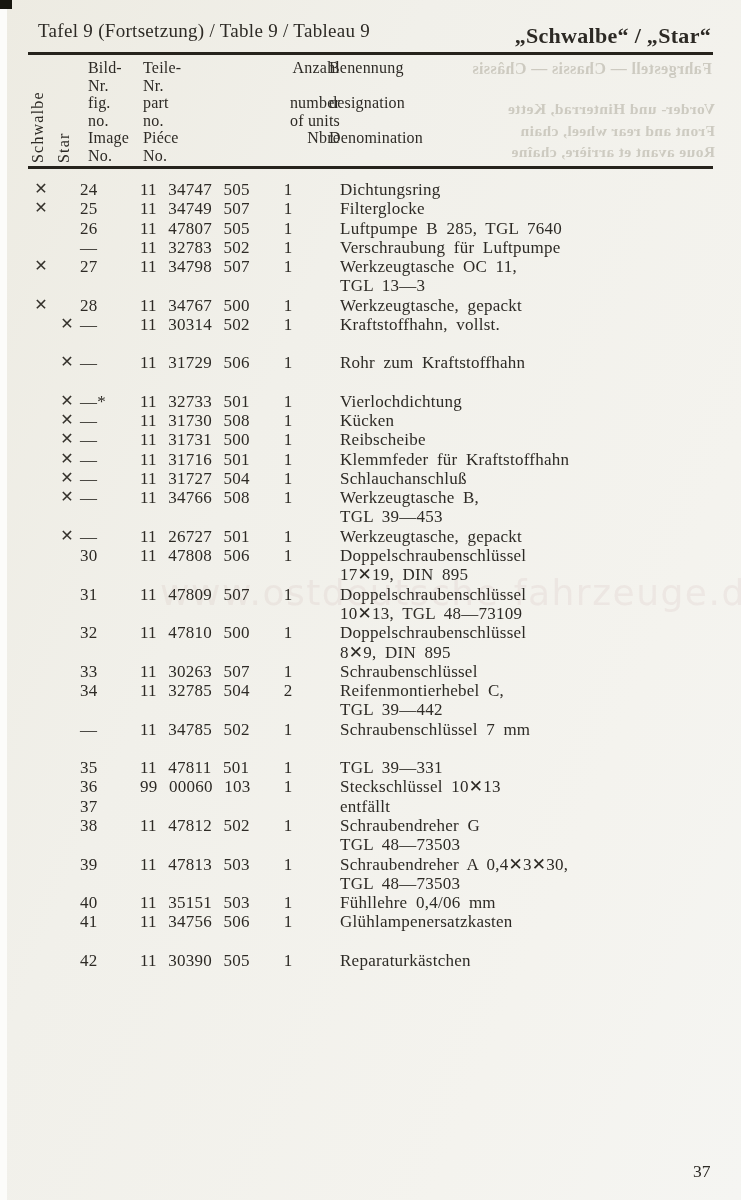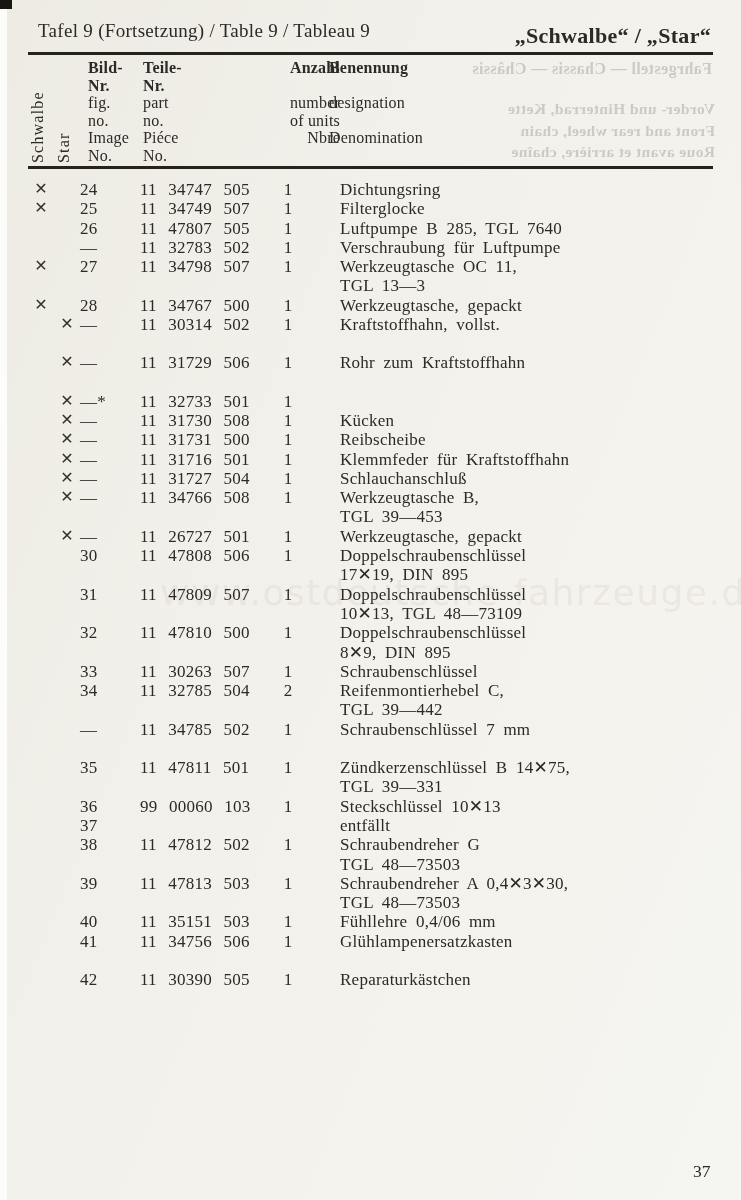--- a/index.html
+++ b/index.html
@@ -46,21 +46,21 @@
   
   .vlabel {
     position: absolute;
     writing-mode: vertical-rl; transform: rotate(180deg);
     font-size: 16px; letter-spacing: 1.2px; line-height: 20px;
   }
   .vlabel-schwalbe { left: 28px; top: 67px; height: 96px; }
   .vlabel-star     { left: 54px; top: 115px; height: 48px; }
   .hc { position: absolute; font-size: 16px; line-height: 17.5px; letter-spacing: 0.2px; }
   .hc.ctr { width: 104px; left: 236px; text-align: right; }
-  .r1 { top: 59px; font-weight: bold; } .r2 { top: 94px; } .r3 { top: 129px; }
+  .r1 { top: 59px; } .r2 { top: 94px; } .r3 { top: 129px; }
   .cx-fig  { left: 88px; }
   .cx-part { left: 143px; }
   .cx-name { left: 329px; }
 
   
   .table { position: absolute; left: 0; top: 180px; width: 741px; }
   .row {
     display: grid;
     grid-template-columns: 28px 26px 26px 34px 148px 52px 1fr;
     font-size: 17px; line-height: 19.3px; letter-spacing: 0.25px;
@@ -241,20 +241,23 @@
       </div>
   </div>
 
   <div class="row gap">
     <div></div>
     <div class="c-x c-schwalbe"></div>
     <div class="c-x c-star">✕</div>
     <div class="c-fig">—*</div>
     <div class="c-part">11 32733 501</div>
     <div class="c-qty">1</div>
+    <div class="c-name">
+        <div>Vierlochdichtung</div>
+      </div>
   </div>
 
   <div class="row">
     <div></div>
     <div class="c-x c-schwalbe"></div>
     <div class="c-x c-star">✕</div>
     <div class="c-fig">—</div>
     <div class="c-part">11 31730 508</div>
     <div class="c-qty">1</div>
     <div class="c-name">
@@ -400,21 +403,20 @@
   </div>
 
   <div class="row gap">
     <div></div>
     <div class="c-x c-schwalbe"></div>
     <div class="c-x c-star"></div>
     <div class="c-fig">35</div>
     <div class="c-part">11 47811 501</div>
     <div class="c-qty">1</div>
     <div class="c-name">
-        <div>Zündkerzenschlüssel B 14✕75,</div>
         <div>TGL 39—331</div>
       </div>
   </div>
 
   <div class="row">
     <div></div>
     <div class="c-x c-schwalbe"></div>
     <div class="c-x c-star"></div>
     <div class="c-fig">36</div>
     <div class="c-part">99 00060 103</div>

